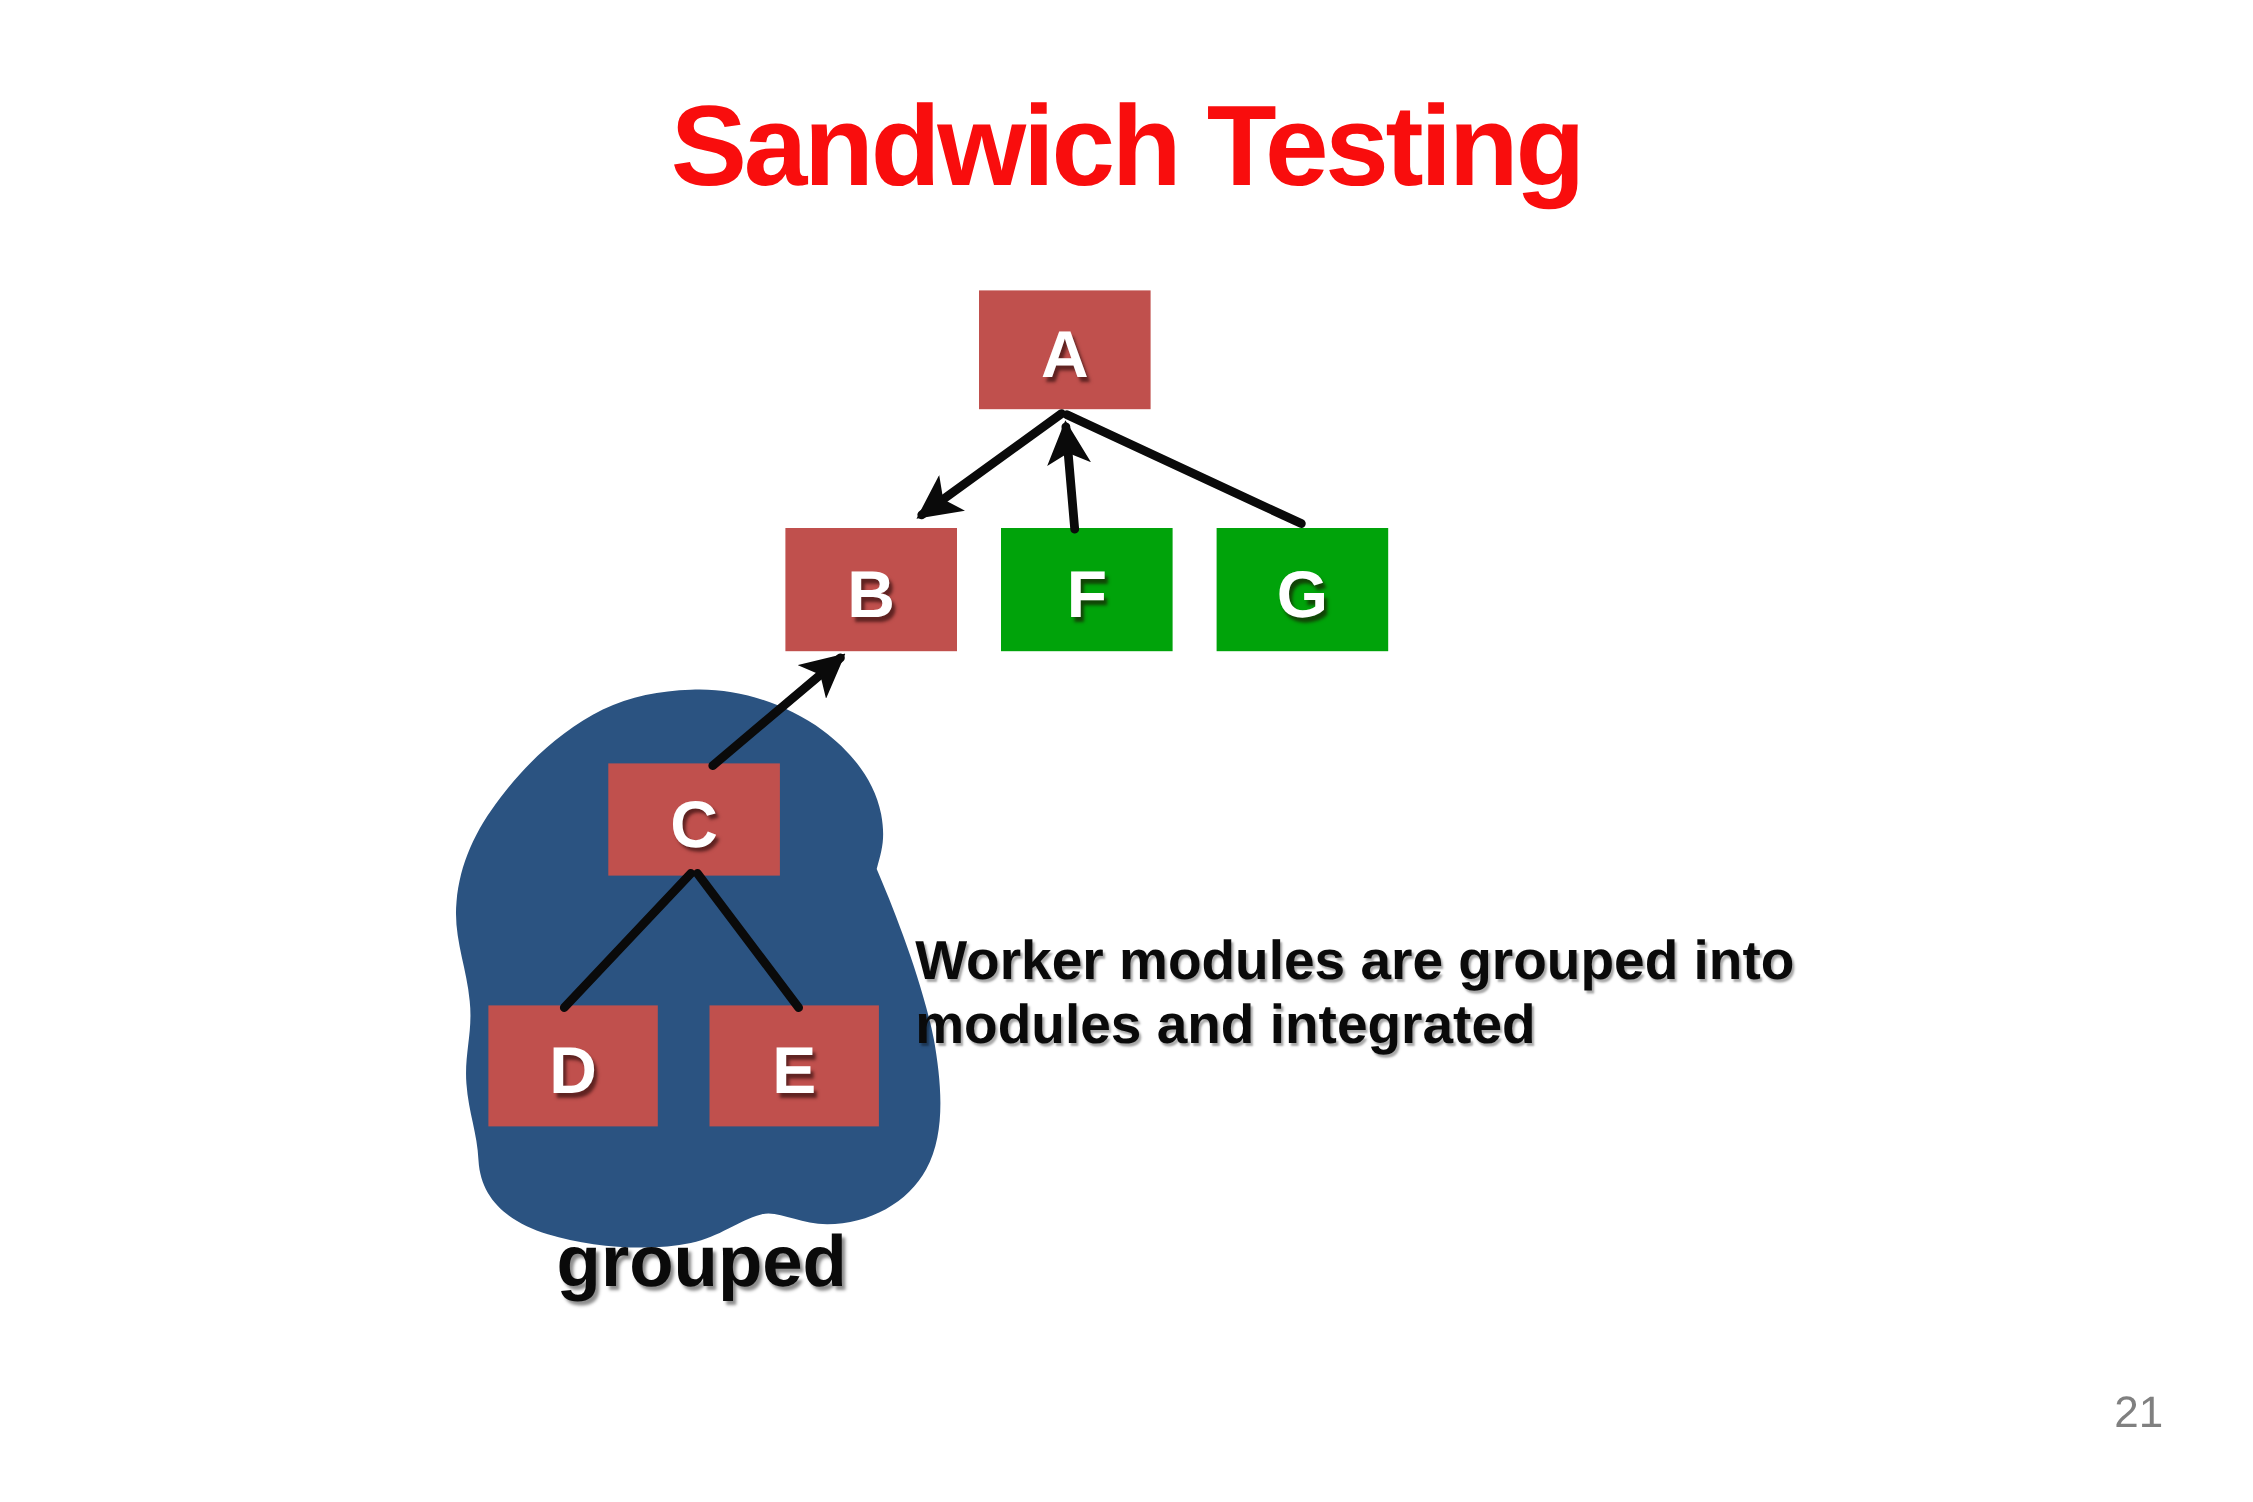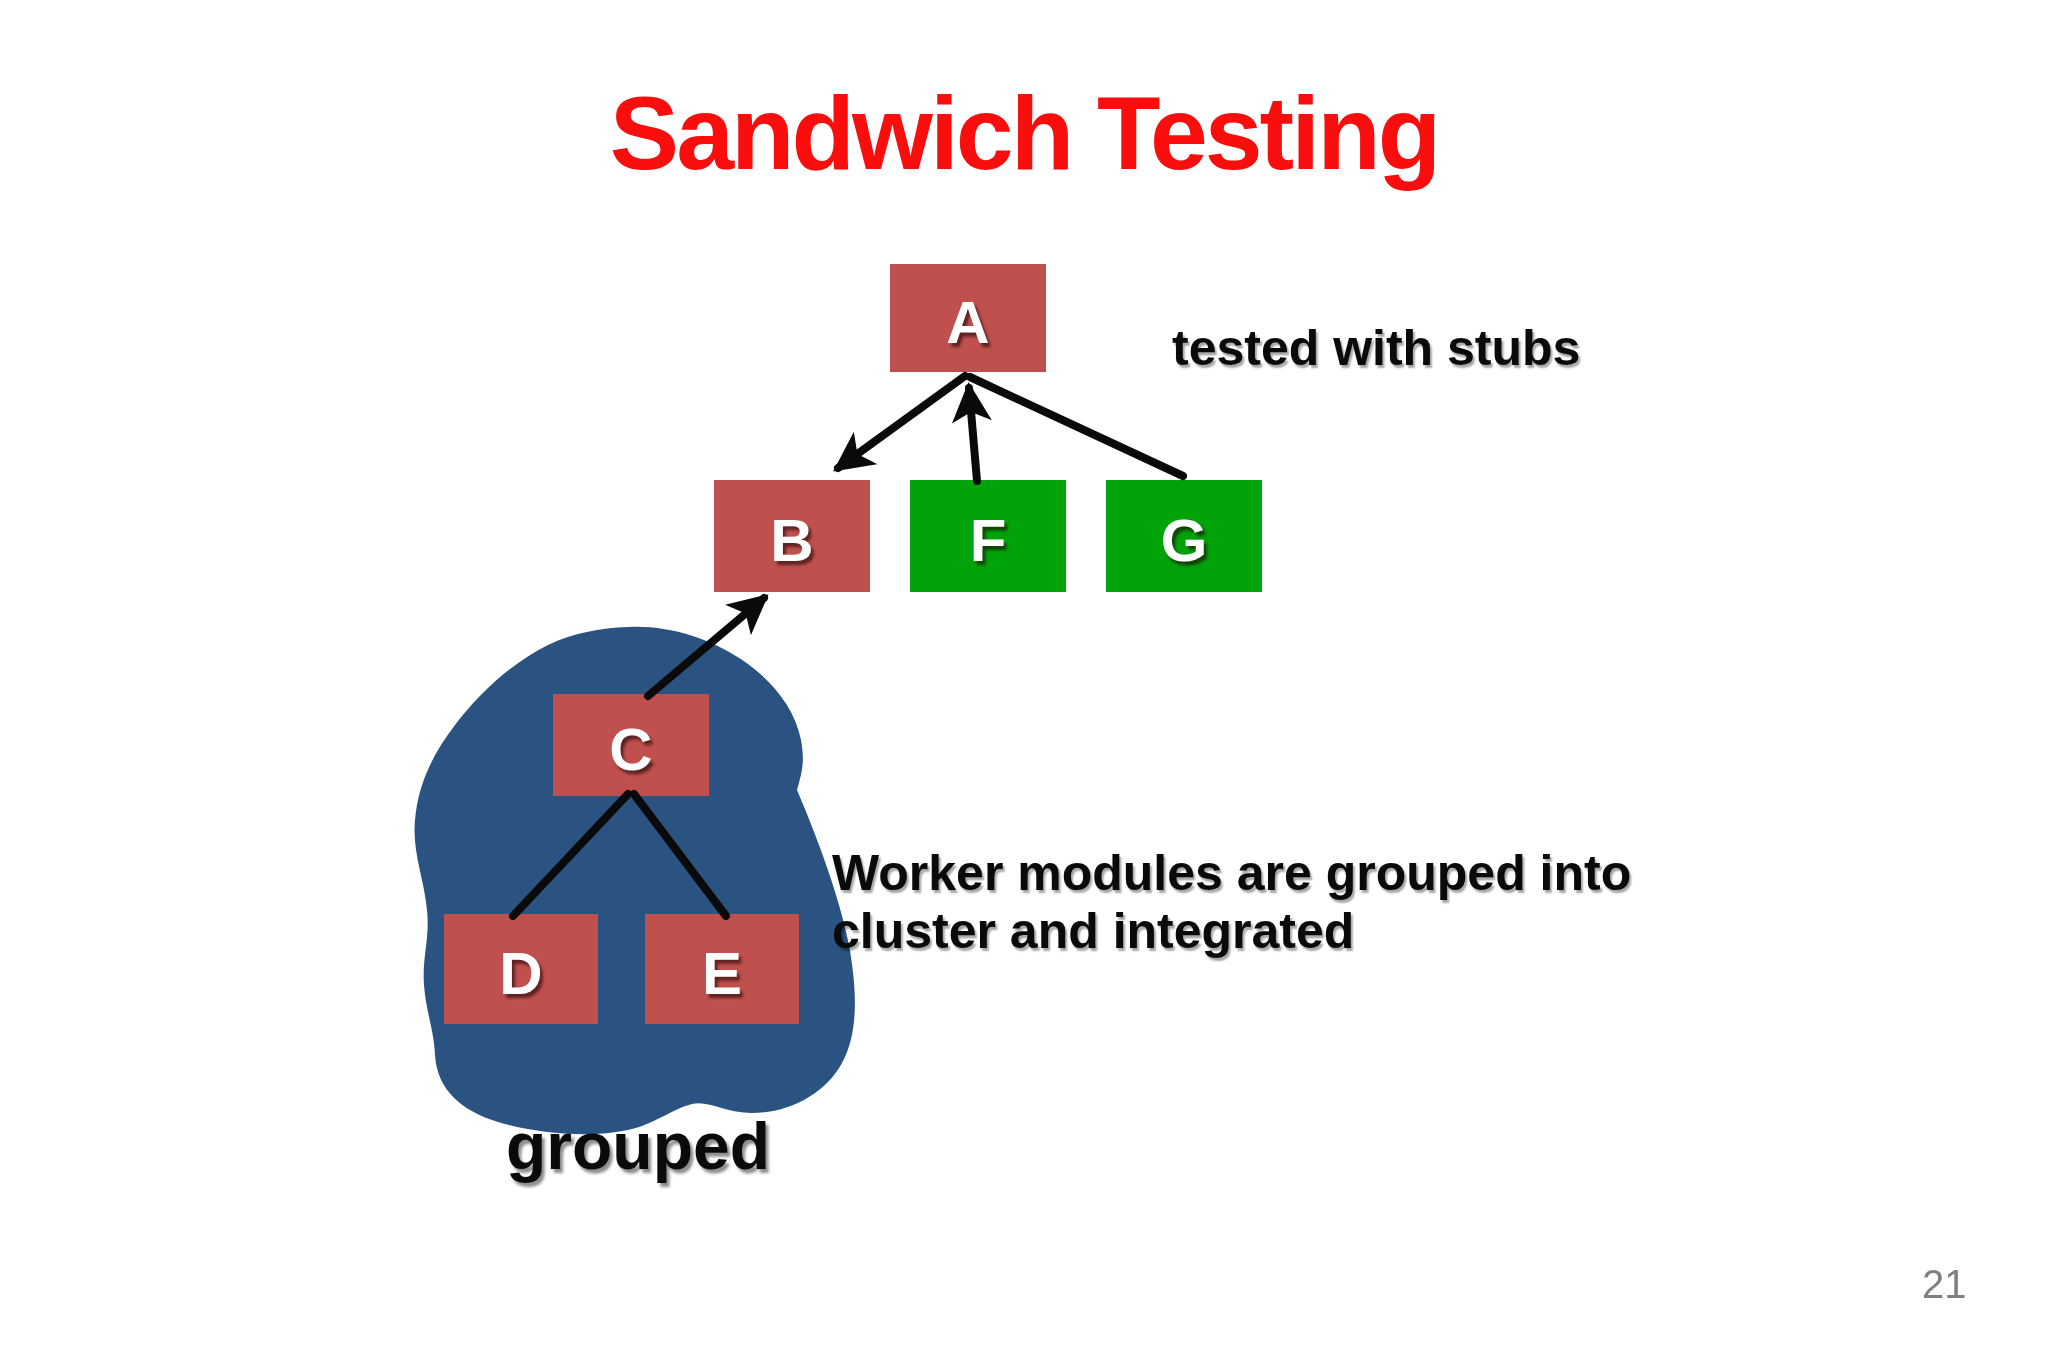--- a/index.html
+++ b/index.html
@@ -116,25 +116,24 @@
     </defs>
     <path class="edge" marker-end="url(#arrowhead)" d="M965 376 L838 468"></path>
     <path class="edge" marker-end="url(#arrowhead)" d="M977 481 L969 388"></path>
     <path class="edge" d="M970 377 L1183 476"></path>
     <path class="edge" marker-end="url(#arrowhead)" d="M648 696 L764 598"></path>
     <path class="edge" d="M628 794 L513 916"></path>
     <path class="edge" d="M634 794 L726 916"></path>
   </svg>
 
   <div class="note" style="left:1172px;top:318px">
-    <div>tested with stubs</div>
   </div>
 
   <div class="note" style="left:832px;top:844px;line-height:58px">
     <div>Worker modules are grouped into</div>
-    <div>cluster and integrated</div>
+    <div>modules and integrated</div>
   </div>
 
   <div class="cluster-label">grouped</div>
 
   <div class="page-number">21</div>
 
 </div>
 
 </body></html>

